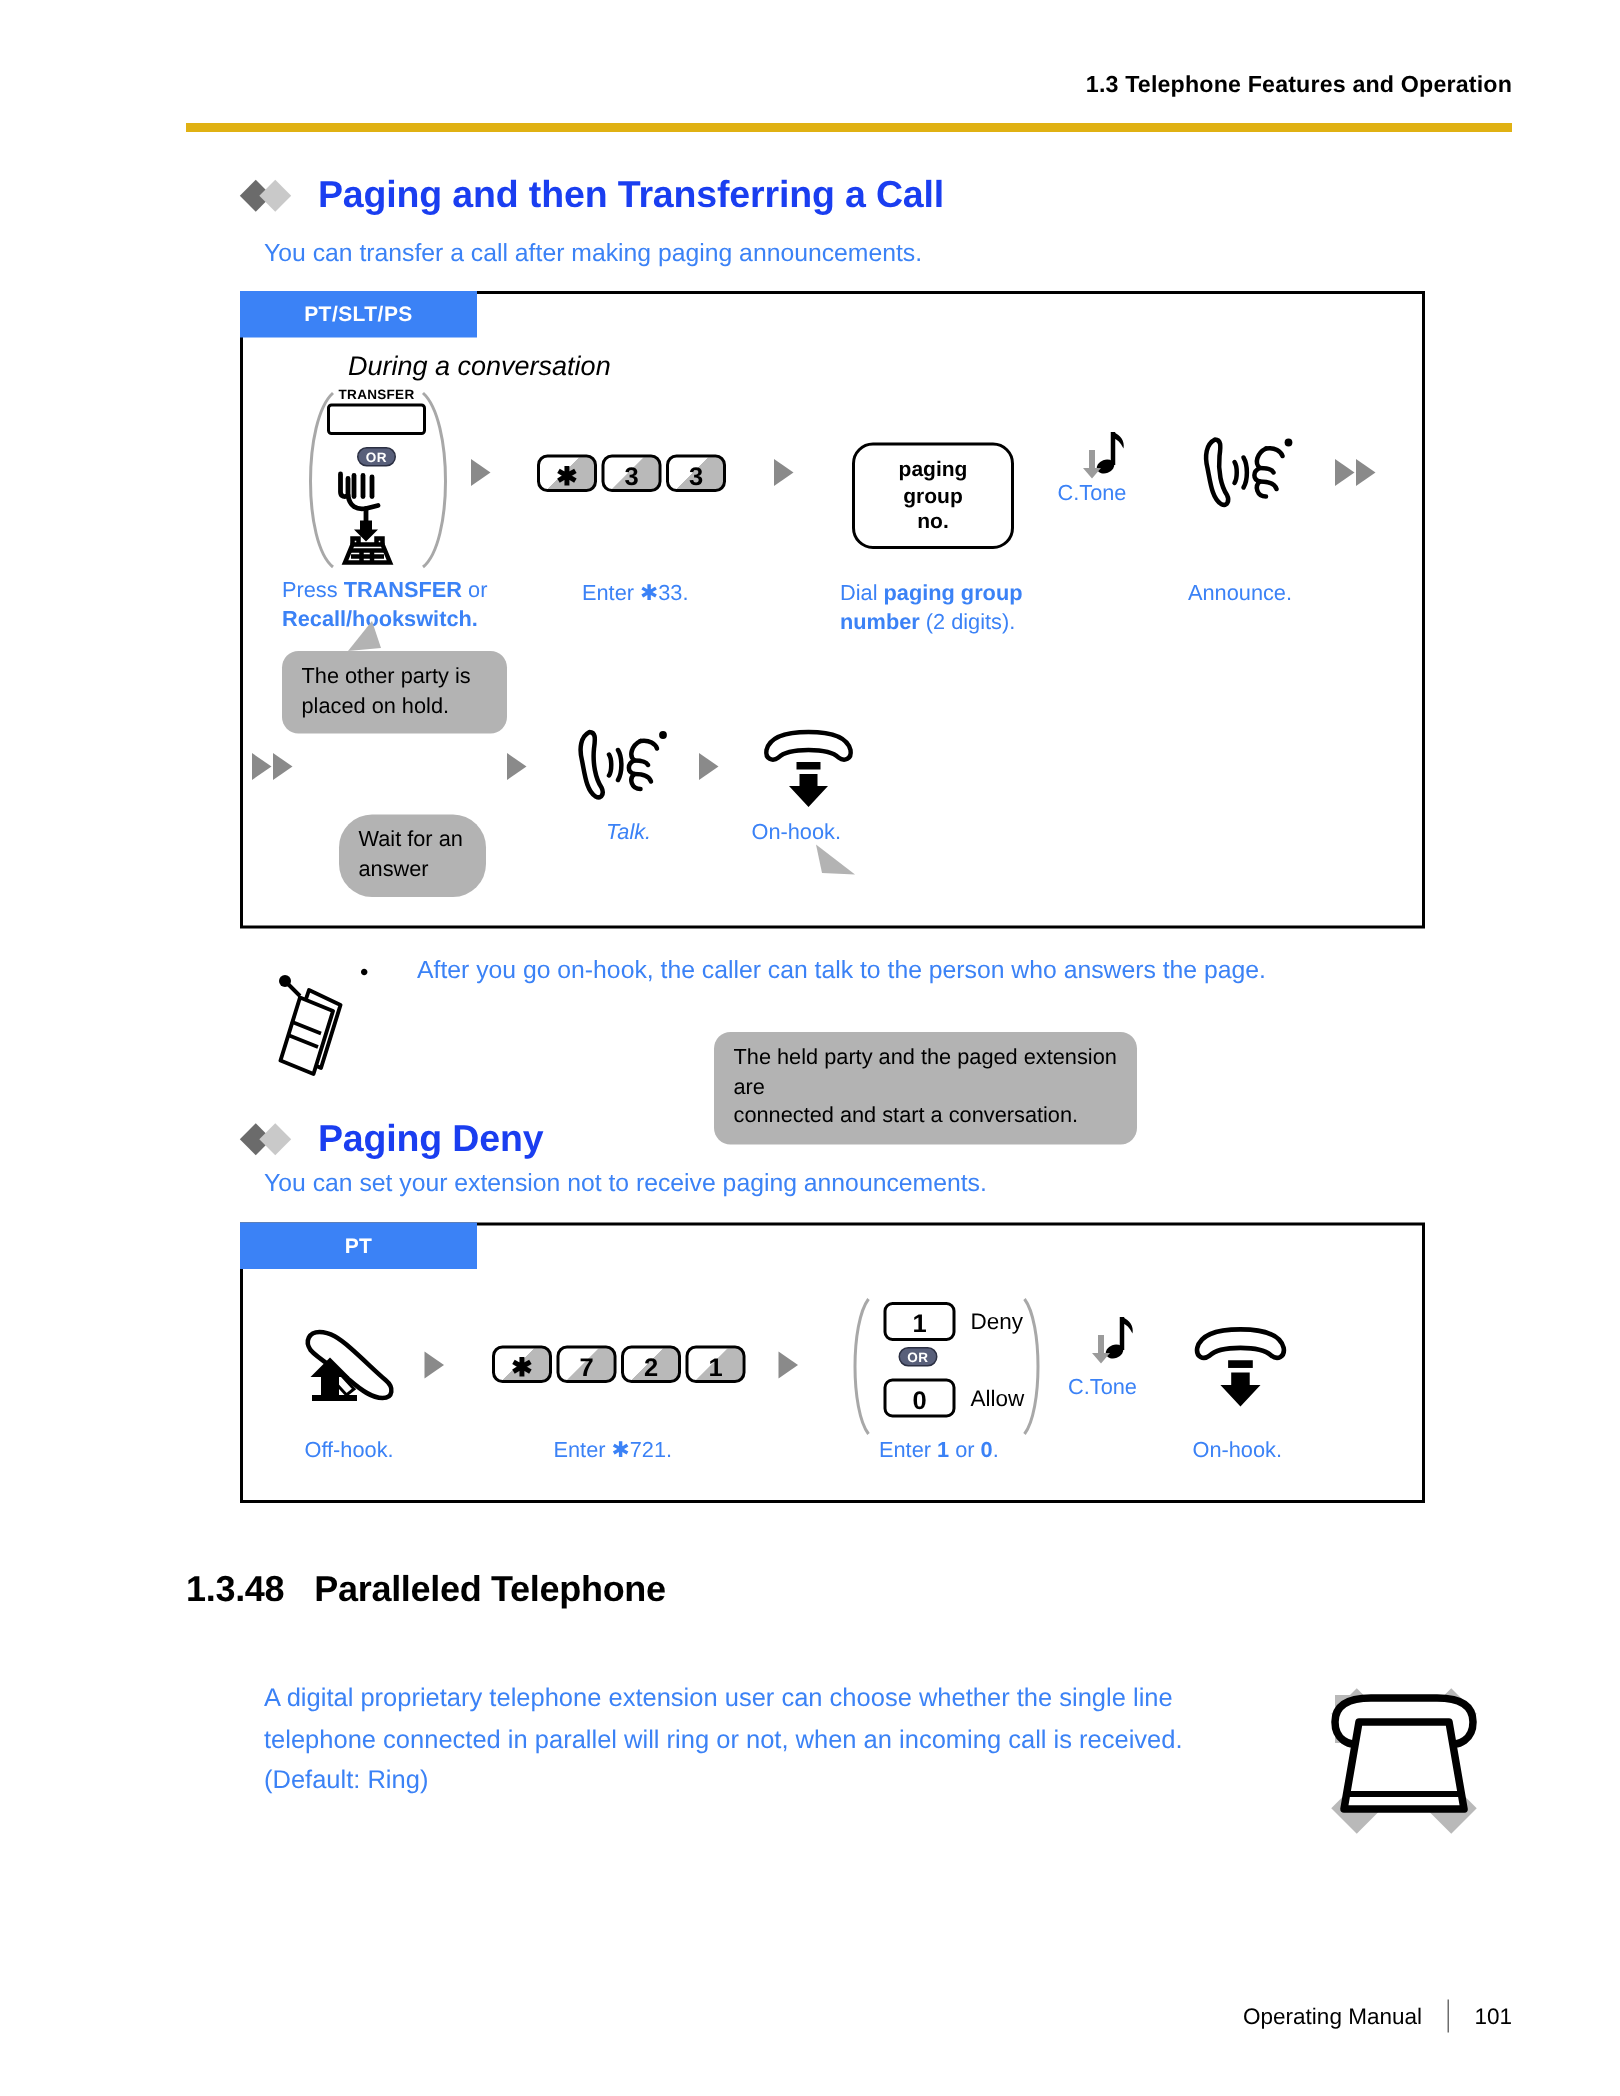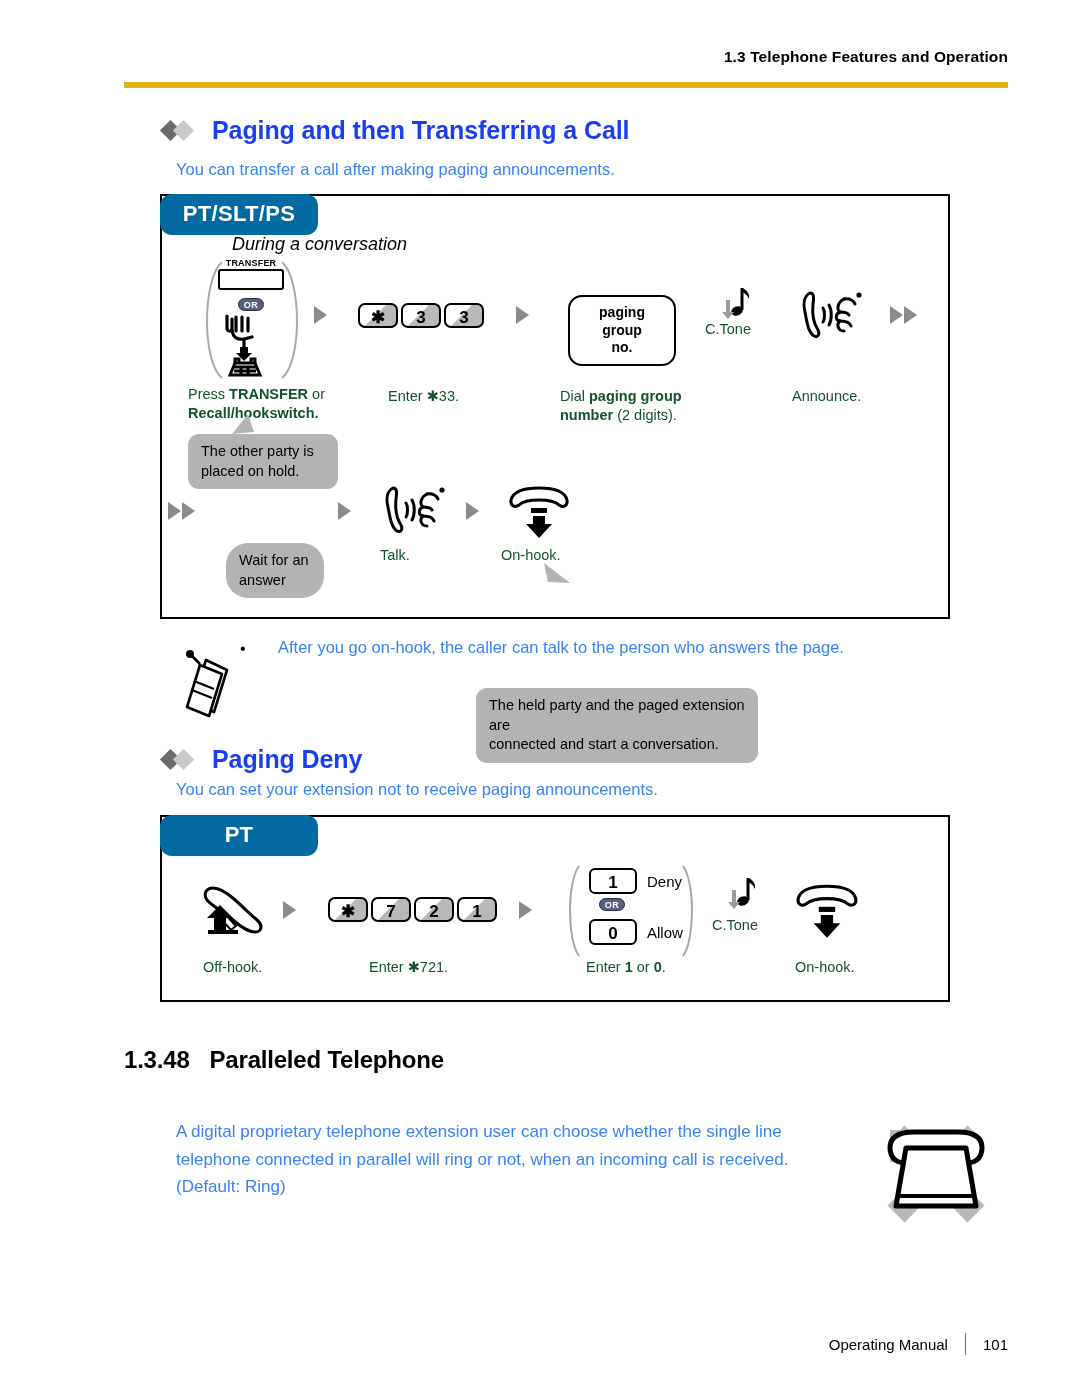--- a/index.html
+++ b/index.html
@@ -78,45 +78,44 @@
   .diagram-box {
     position: absolute;
     border: 2px solid #000;
     background: #fff;
     box-sizing: border-box;
   }
   .tab-label {
     position: absolute;
     top: -2px;
     left: -2px;
-    background: #0369a1;
+    background: #3b82f6;
     color: #fff;
-    font-size: 22px;
+    font-size: 14px;
     font-weight: bold;
     padding: 7px 0 8px 0;
     width: 158px;
     text-align: center;
     letter-spacing: 0.3px;
-    border-radius: 12px;
   }
   .box-caption {
     position: absolute;
     font-size: 18px;
     font-style: italic;
     color: #000;
   }
 
   
   .abs { position: absolute; }
 
   .step-label {
     position: absolute;
     font-size: 14.5px;
     line-height: 1.32;
-    color: #14532d;
+    color: #3b82f6;
   }
   .step-label b { font-weight: bold; }
 
   
   .tri {
     width: 0; height: 0;
     border-left: 13px solid #8a8a8a;
     border-top: 9px solid transparent;
     border-bottom: 9px solid transparent;
   }
@@ -389,21 +388,21 @@
       <path d="M23 18 C25 21, 25 29, 23 32"></path>
       <path d="M29 15 C32 20, 32 30, 29 35"></path>
       <path d="M44 9 C38 12, 36 19, 40 22 C35 24, 35 30, 40 31 C36 34, 38 41, 44 41"></path>
       <path d="M44 9 C50 8, 54 11, 55 14"></path>
       <path d="M40 22 C45 22, 48 23, 49 25"></path>
       <path d="M40 31 C46 31, 50 33, 51 36"></path>
     </g>
     <circle cx="59" cy="5" r="2.6" fill="#000"></circle>
   </svg>
 </div>
-<div class="step-label" style="top:546px; left:380px;">Talk.</div>
+<div class="step-label" style="top:546px; left:404px;font-style:italic;">Talk.</div>
 
 <div class="abs" style="top:502px; left:466px;">
     <div class="tri"></div>
   </div>
 
 <div class="abs" style="top:486px; left:505px;">
   <svg width="70" height="56" viewBox="0 0 70 56">
     <g fill="none" stroke="#000" stroke-width="3" stroke-linejoin="round">
       <path d="M6 14 C8 6, 18 2, 34 2 C50 2, 60 6, 62 14 C63 20, 58 22, 54 19 C51 16, 45 14, 34 14 C23 14, 17 16, 14 19 C10 22, 5 20, 6 14 Z"></path>
     </g>

